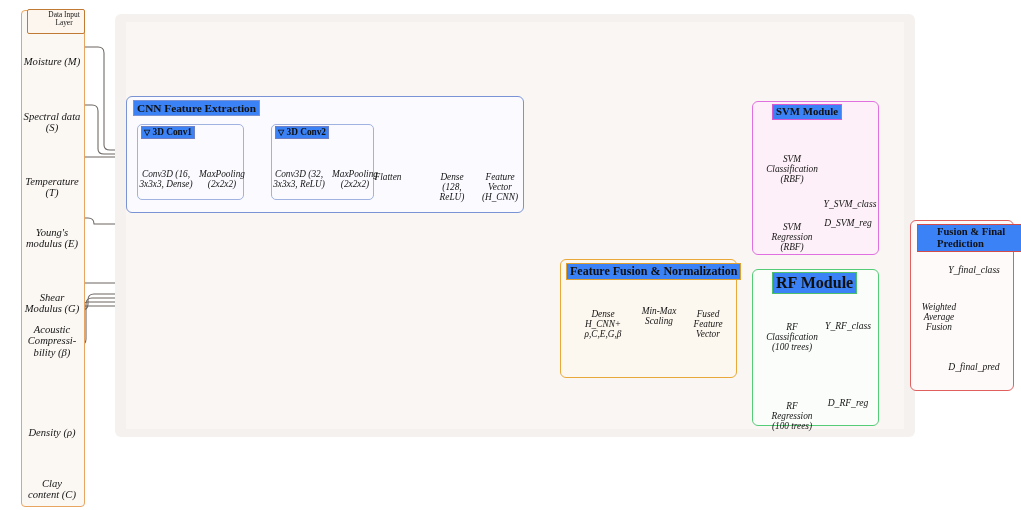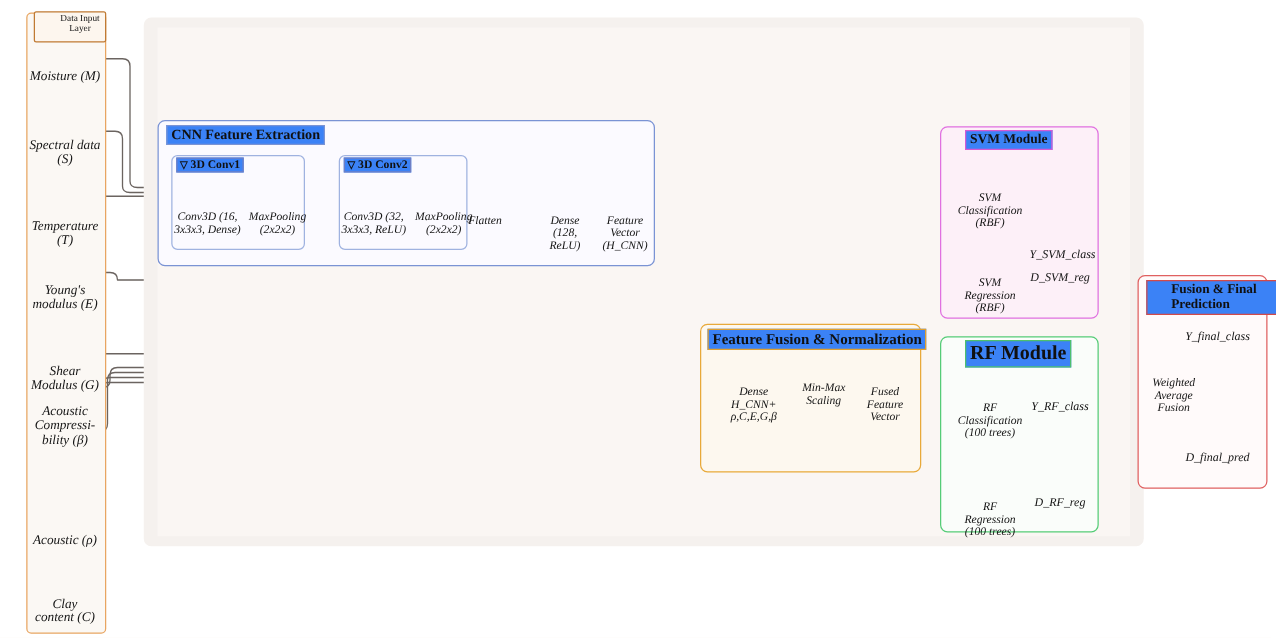--- a/index.html
+++ b/index.html
@@ -272,21 +272,21 @@
 (S)</div>
   <div class="lbl sensor-label" style="left:9px;top:176px;">Temperature
 (T)</div>
   <div class="lbl sensor-label" style="left:9px;top:227px;">Young's
 modulus (E)</div>
   <div class="lbl sensor-label" style="left:9px;top:292px;">Shear
 Modulus (G)</div>
   <div class="lbl sensor-label" style="left:9px;top:324px;">Acoustic
 Compressi-
 bility (β)</div>
-  <div class="lbl sensor-label" style="left:9px;top:427px;">Acoustic (ρ)</div>
+  <div class="lbl sensor-label" style="left:9px;top:427px;">Density (ρ)</div>
   <div class="lbl sensor-label" style="left:9px;top:478px;">Clay
 content (C)</div>
 
   <div class="abs" id="core"></div>
   <div class="abs" id="core-inner"></div>
 
   <div class="gbox" id="cnn-box"></div>
   <div class="hdr" id="cnn-hdr">CNN Feature Extraction</div>
 
   <div class="subbox" id="conv1-box"></div>

